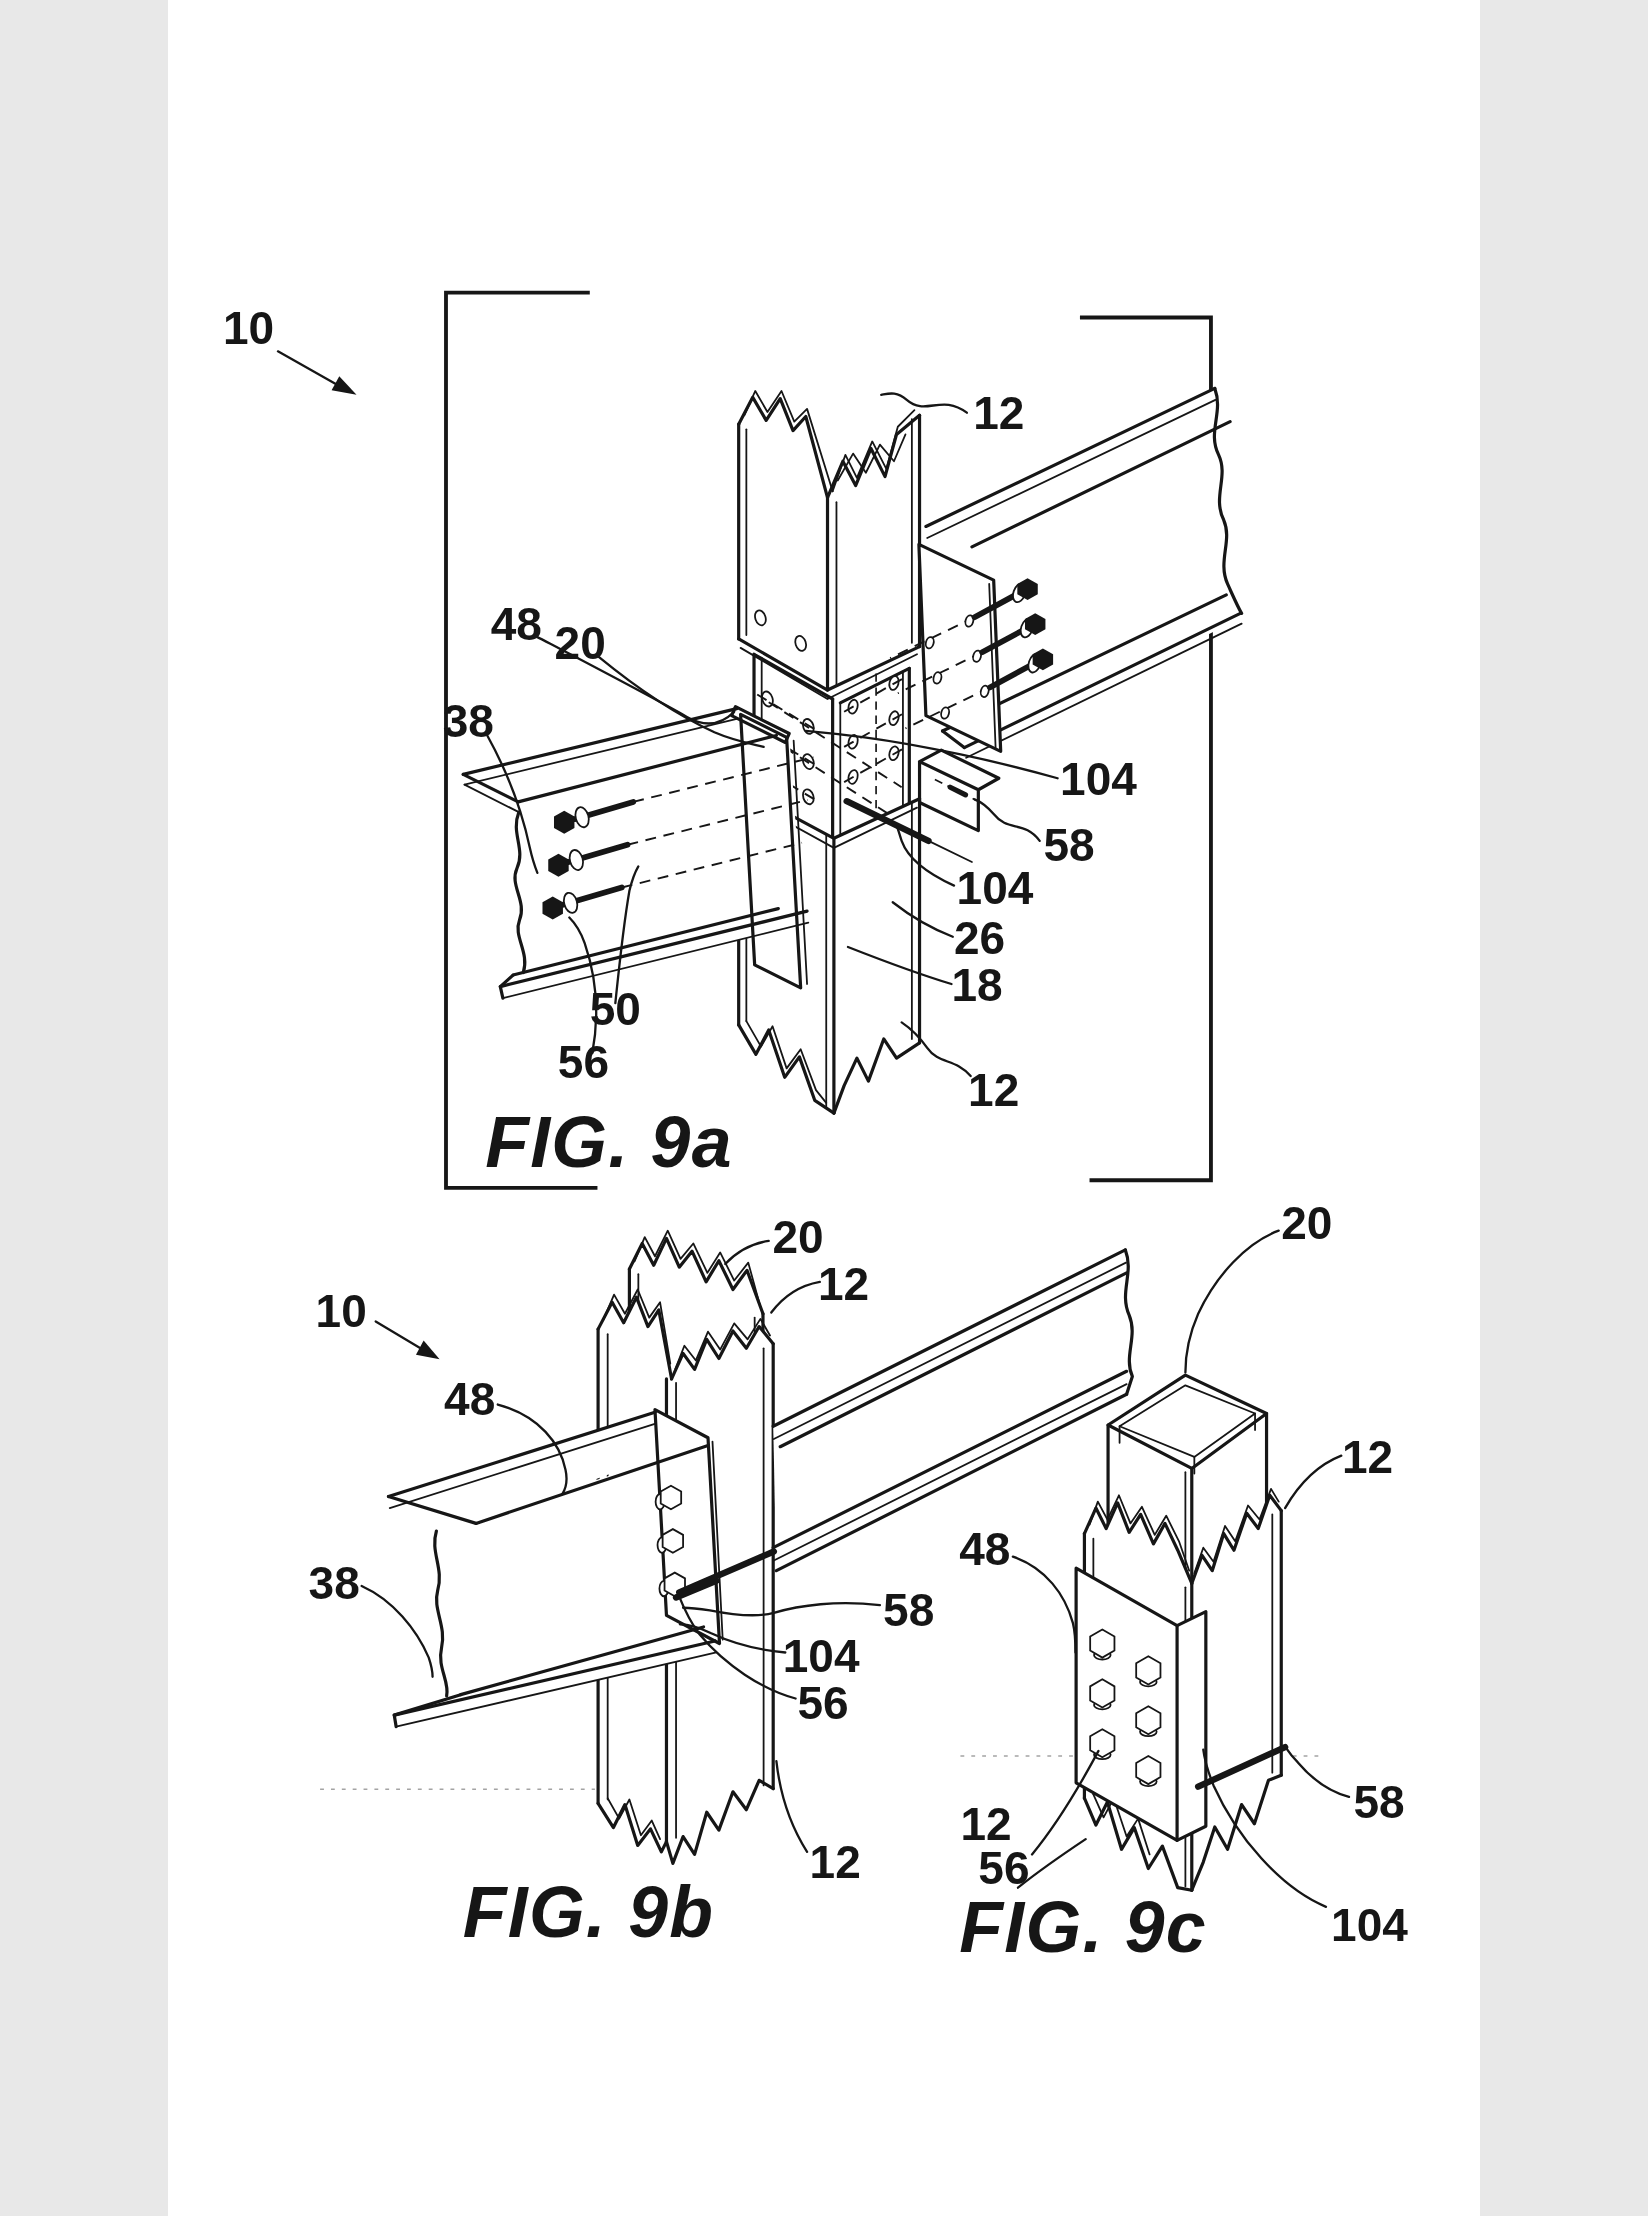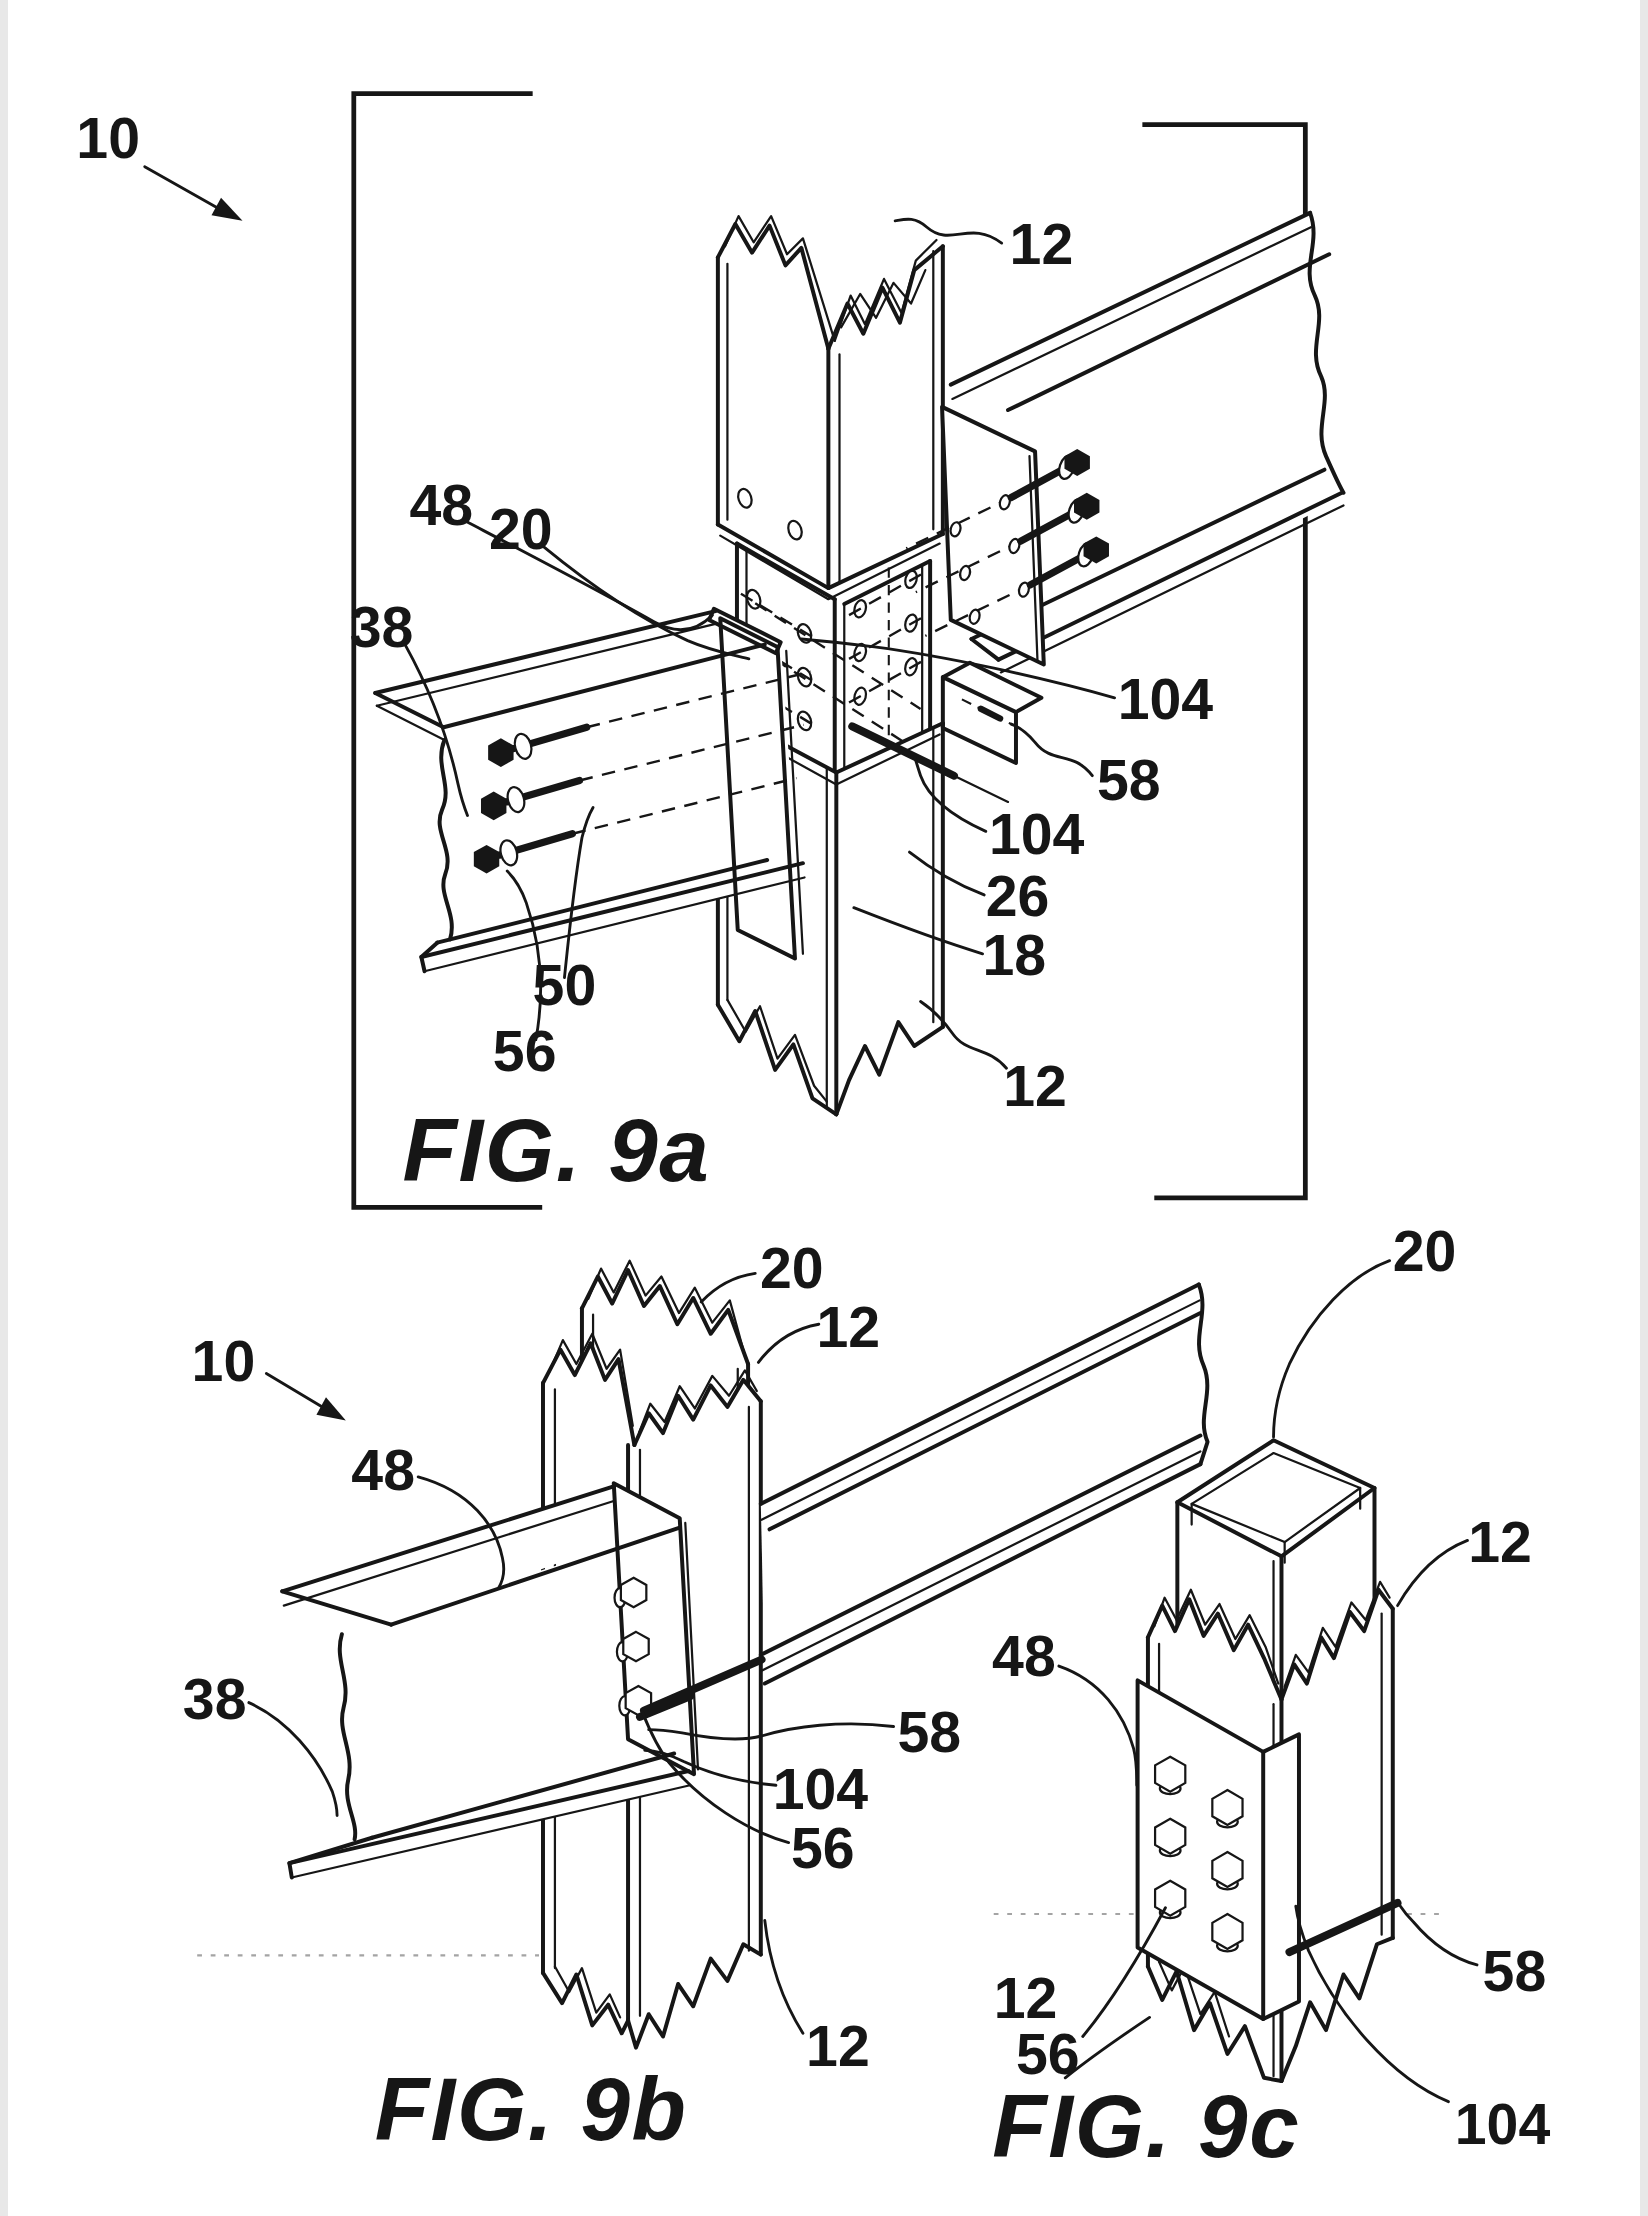--- a/index.html
+++ b/index.html
@@ -1,17 +1,17 @@
 <!DOCTYPE html>
 <html style="font-size:13px"><head>
 <meta charset="utf-8">
 <style>
   html,body { margin:0; padding:0; background:#e8e8e8; }
   .page {
-    position:relative; width:1632px; height:2216px; margin:0 auto;
+    position:relative; width:1312px; height:2216px; margin:0 auto;
     background:#ffffff; overflow:hidden;
     font-family:"Liberation Sans", sans-serif;
   }
   svg { display:block; width:100%; height:100%; }
   
   .s5  { fill:none; stroke:#161616; stroke-width:5;   stroke-linejoin:round; stroke-linecap:round; }
   .s3  { fill:none; stroke:#161616; stroke-width:2.8; stroke-linejoin:round; stroke-linecap:round; }
   .hv  { fill:none; stroke:#161616; stroke-width:10;  stroke-linecap:round; }
   .ld  { fill:none; stroke:#161616; stroke-width:3.6; stroke-linecap:round; }
   .brk { fill:none; stroke:#161616; stroke-width:6;   stroke-linejoin:miter; }

